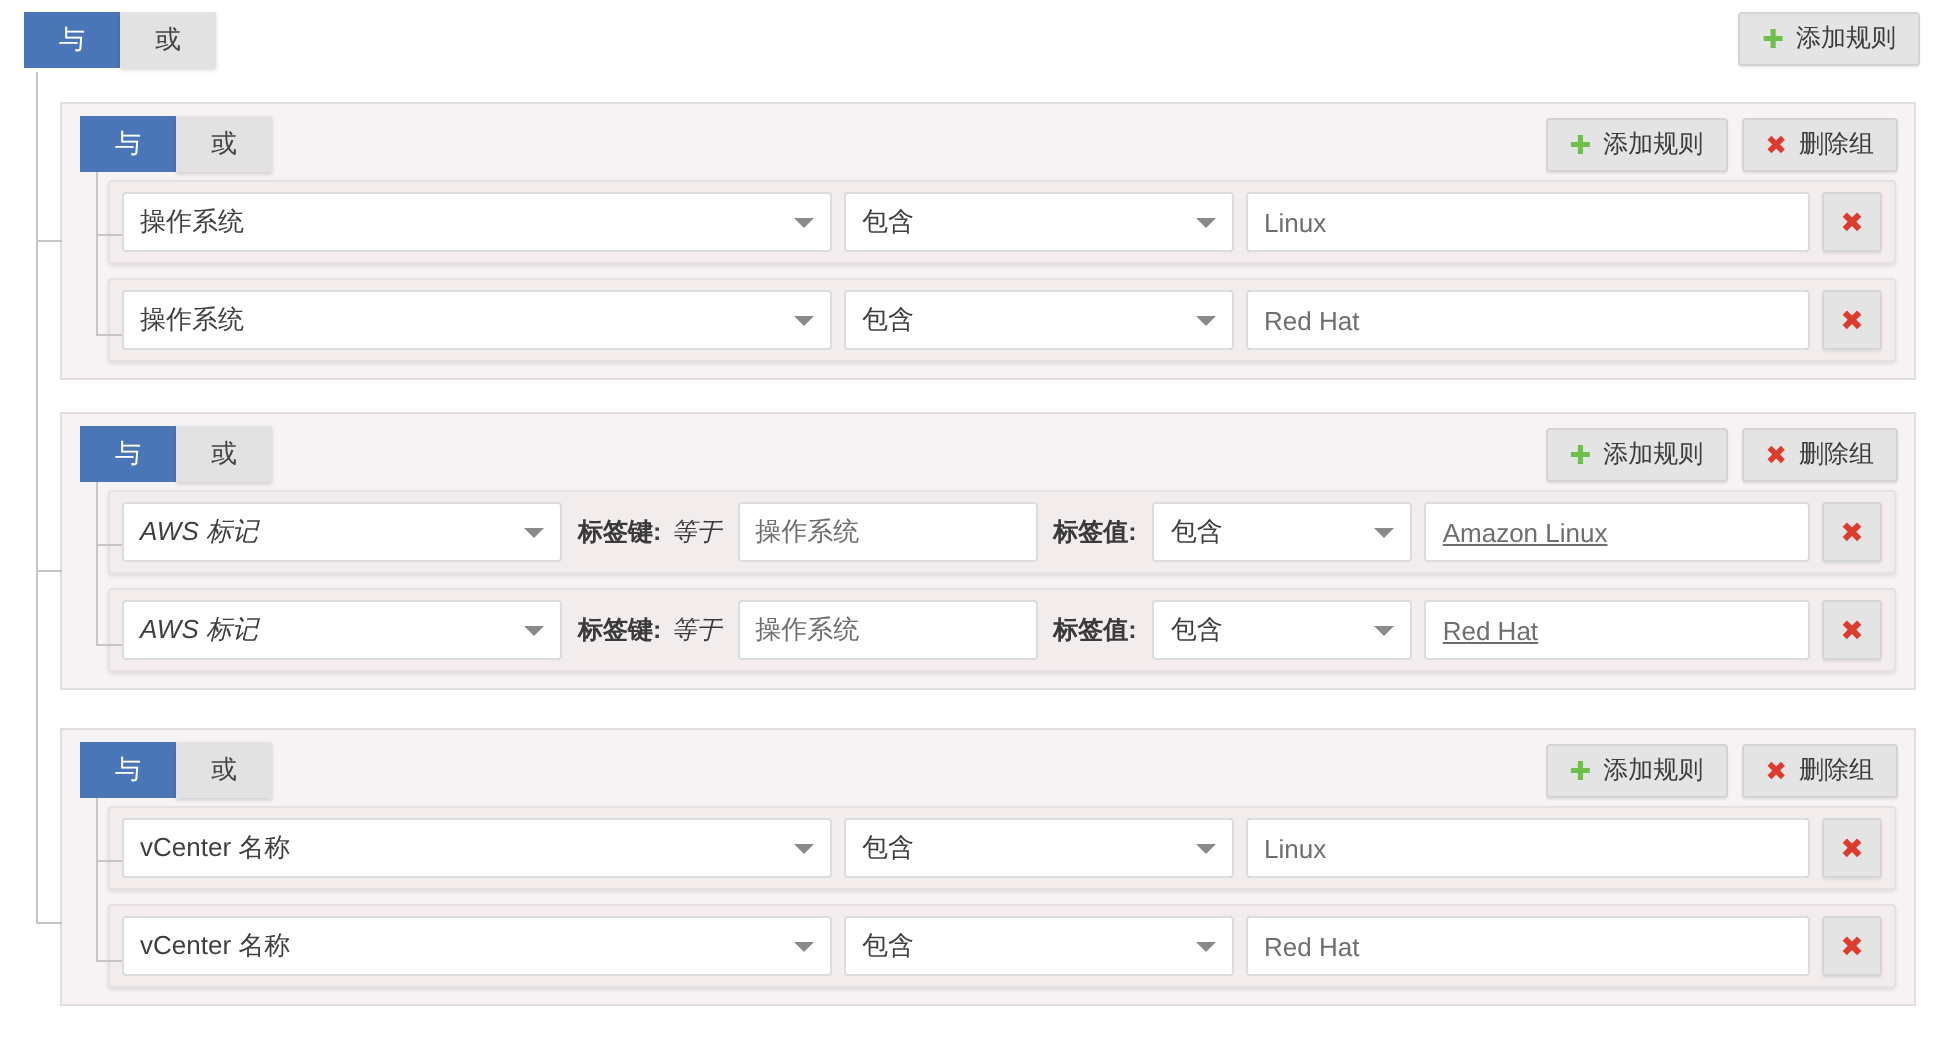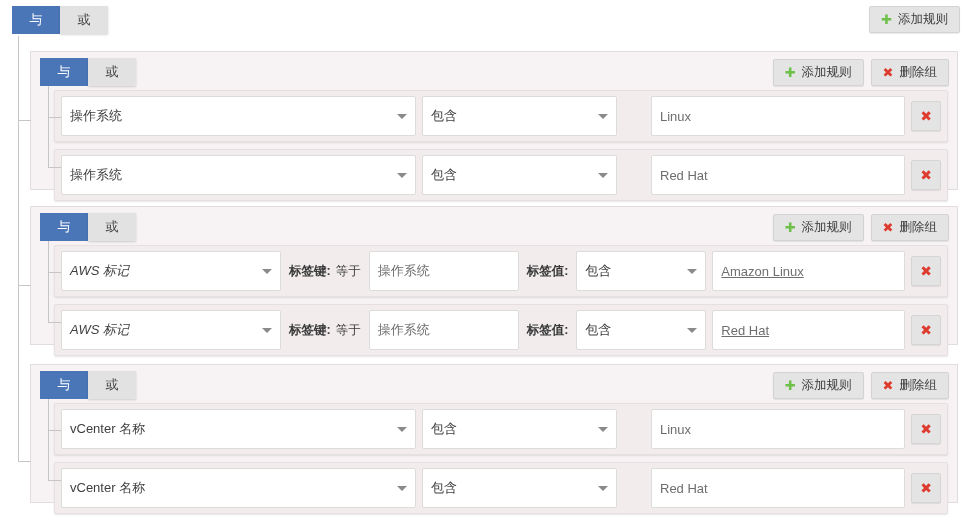--- a/index.html
+++ b/index.html
@@ -128,21 +128,21 @@
     border: 1px solid #e6e0e2;
     border-radius: 2px;
     padding: 5px 6px;
     margin-bottom: 7px;
     box-sizing: border-box;
     box-shadow: 0 1px 2px rgba(0,0,0,0.10);
   }
   .rule-row:last-child { margin-bottom: 0; }
 
   .ctl {
-    height: 40px;
+    height: 30px;
     background: #ffffff;
     border: 1px solid #dcdcdc;
     border-radius: 2px;
     box-sizing: border-box;
     display: flex;
     align-items: center;
     padding: 0 8px;
     font-size: 13px;
     color: #3f3f3f;
     margin-right: 6px;
@@ -168,21 +168,21 @@
   .field-label {
     font-size: 12.5px;
     color: #3a3a3a;
     white-space: nowrap;
     margin: 0 8px 0 2px;
     display: flex;
     align-items: center;
     gap: 5px;
   }
   .field-label .k { font-weight: bold; }
-  .field-label .v { font-weight: normal; }
+  .field-label .v { font-weight: normal; font-style: italic; }
 
   .del-btn {
     width: 30px;
     height: 30px;
     background: #e4e4e4;
     border: 1px solid #d5d5d5;
     border-radius: 2px;
     display: flex;
     align-items: center;
     justify-content: center;
@@ -200,21 +200,21 @@
     position: absolute;
     background: #c6c6c6;
     z-index: 1;
   }
   .conn.v { width: 1px; }
   .conn.h { height: 1px; }
 
   
   .w-field  { width: 355px; }
   .w-op     { width: 195px; }
-  .w-val    { flex: 1 1 auto; min-width: 10px; margin-left: 28px; }
+  .w-val    { flex: 1 1 auto; min-width: 10px; }
   .w-field2 { width: 220px; font-style: italic; }
   .w-key    { width: 150px; }
   .w-op2    { width: 130px; }
   .w-val2   { flex: 1 1 auto; min-width: 10px; text-decoration: underline; }
 </style>
 </head>
 <body>
 
 <div id="builder">
 

